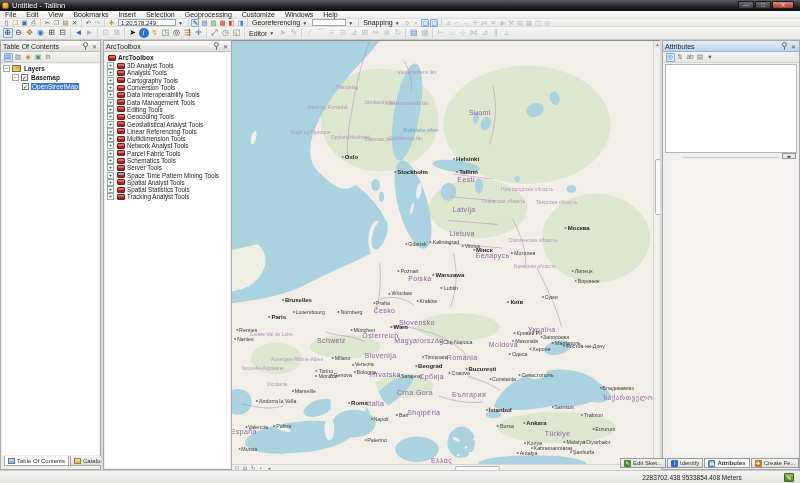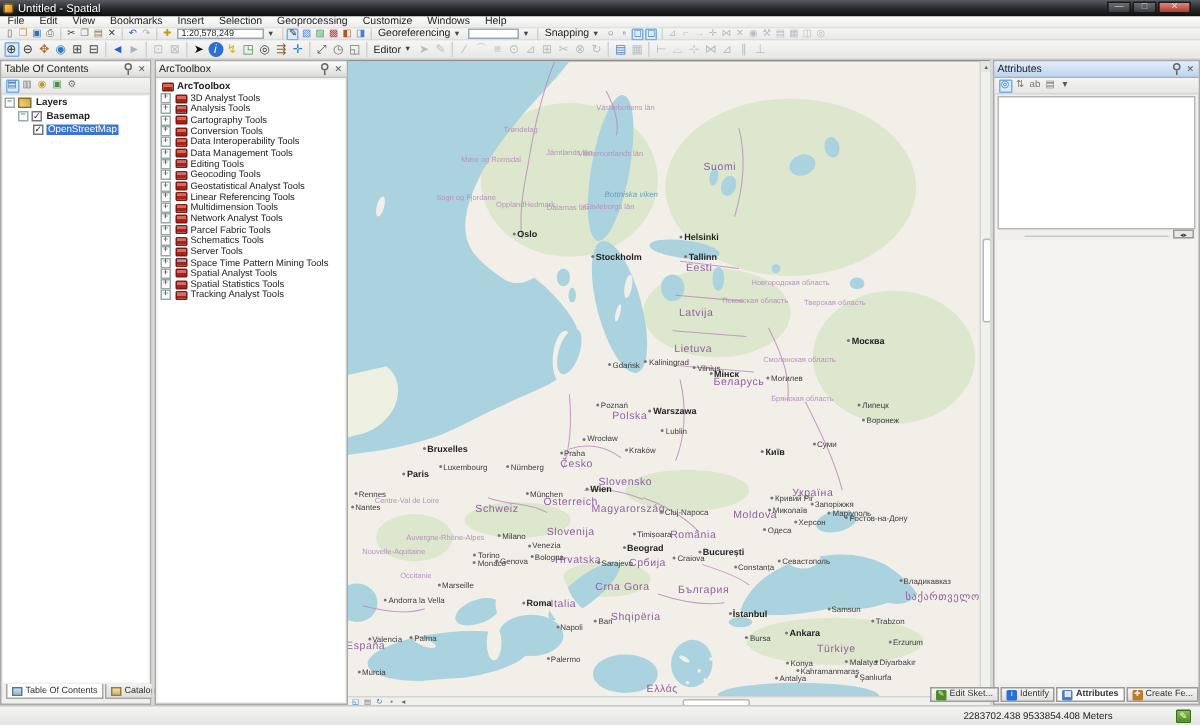--- a/index.html
+++ b/index.html
@@ -115,21 +115,21 @@
   #coords{position:absolute;left:612px;width:160px;text-align:center;font-size:6.5px;color:#222;}
   #draw-icon{position:absolute;right:6px;width:10px;height:9px;border-radius:1px;background:linear-gradient(#8cc153,#4f8a2a);
     border:1px solid #3c6b1e;color:#fff;font-size:6px;line-height:8px;text-align:center;}
   .vsplit{position:absolute;top:40px;height:430px;width:2px;background:#d8d8d6;}
 </style>
 </head>
 <body>
 
 <div id="titlebar">
   <span class="appicon"></span>
-  <span class="title">Untitled - Spatial</span>
+  <span class="title">Untitled - Tallinn</span>
   <div id="wincontrols">
     <span class="wbtn">—</span>
     <span class="wbtn">□</span>
     <span class="wbtn close">✕</span>
   </div>
 </div>
 
 <div id="menubar">
     <span class="menu-item">File</span>
     <span class="menu-item">Edit</span>

